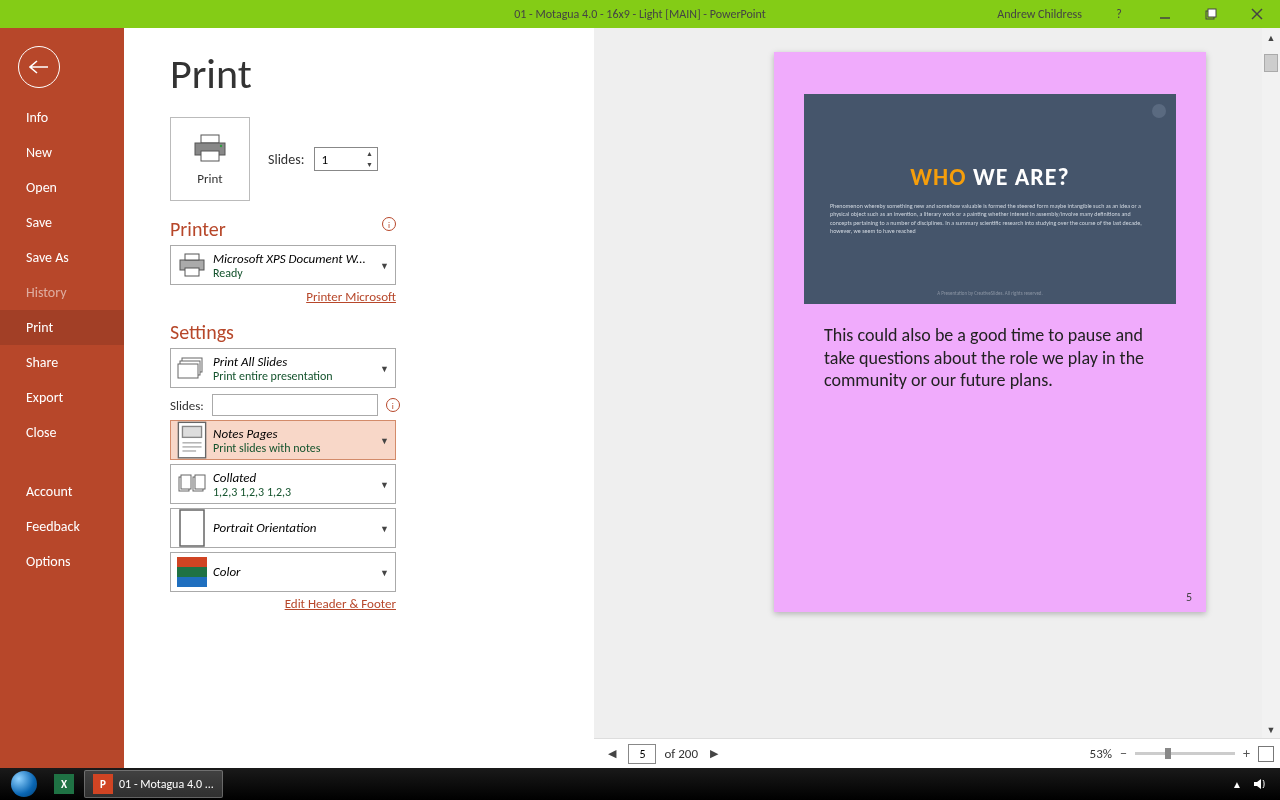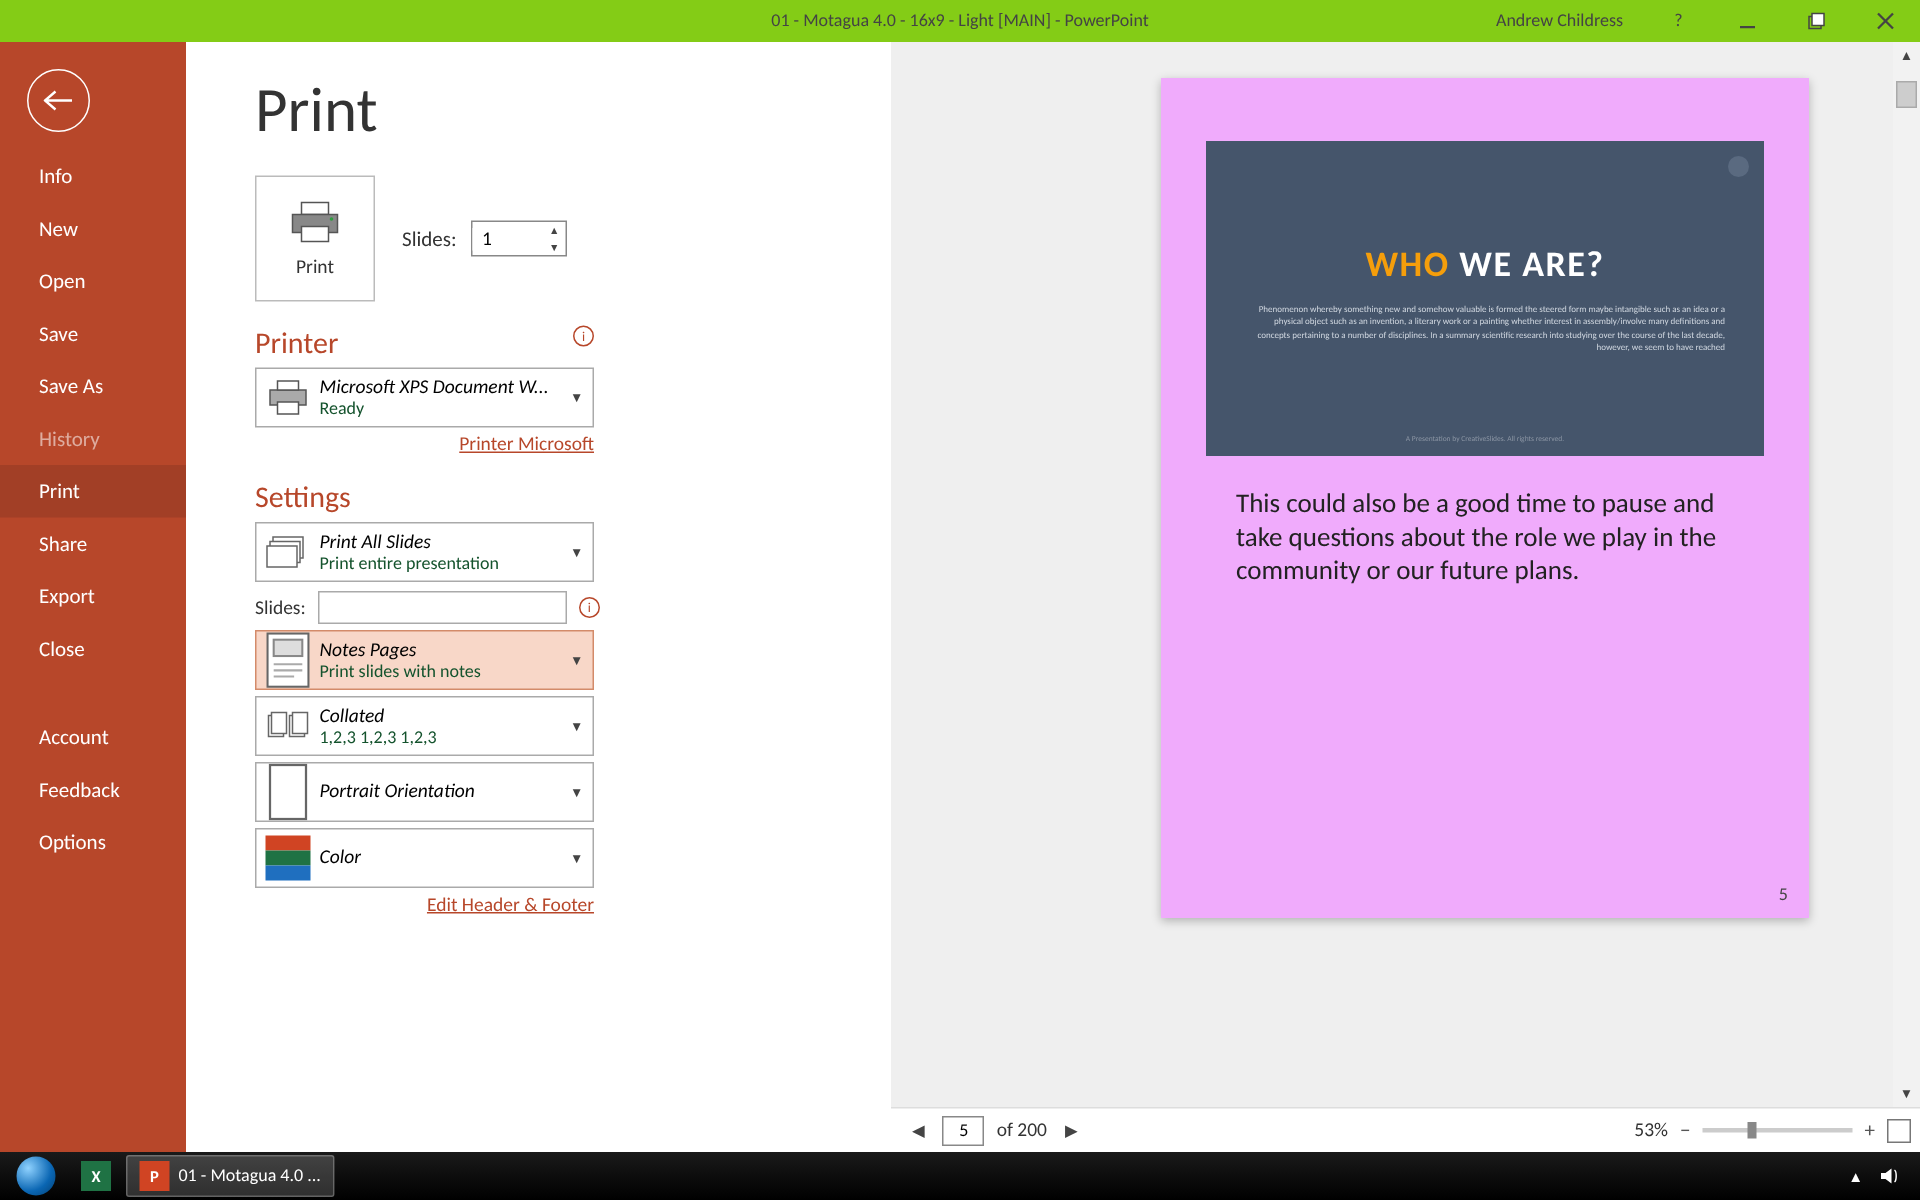--- a/index.html
+++ b/index.html
@@ -58,21 +58,21 @@
 .preview-scroll { position: absolute; right: 0; top: 0; width: 18px; height: calc(100% - 30px); background: #f2f2f2; display: flex; flex-direction: column; align-items: center; }
 .preview-scroll .arrow { width: 18px; height: 18px; display: flex; align-items: center; justify-content: center; font-size: 9px; color: #444; cursor: pointer; }
 .preview-scroll .track { flex: 1; width: 100%; position: relative; }
 .preview-scroll .thumb { position: absolute; top: 8px; left: 2px; width: 14px; height: 18px; background: #cdcdcd; border: 1px solid #aaa; cursor: pointer; }
 
 .preview-page { position: absolute; left: 180px; top: 24px; width: 432px; height: 560px; background: #f0abfc; box-shadow: 0 2px 6px rgba(0,0,0,.25); }
 .pv-slide { position: absolute; left: 30px; top: 42px; width: 372px; height: 210px; background: #45556b; }
 .pv-dot { position: absolute; top: 10px; right: 10px; width: 14px; height: 14px; background: #5a6a80; border-radius: 50%; }
 .pv-title { position: absolute; top: 68px; left: 0; right: 0; text-align: center; font-size: 24px; font-weight: 600; color: #fff; letter-spacing: 1px; }
 .pv-title .who { color: #f59e0b; }
-.pv-body { position: absolute; top: 108px; left: 26px; right: 26px; font-size: 6px; color: #cfd6df; text-align: right; line-height: 1.4; }
+.pv-body { position: absolute; top: 108px; left: 26px; right: 26px; font-size: 6px; color: #cfd6df; text-align: left; line-height: 1.4; }
 .pv-foot { position: absolute; bottom: 8px; left: 0; right: 0; text-align: center; font-size: 5px; color: #8a94a3; }
 .pv-notes { position: absolute; left: 50px; top: 272px; width: 332px; font-size: 18px; color: #222; line-height: 1.25; }
 .pv-pagenum { position: absolute; right: 14px; bottom: 8px; font-size: 12px; color: #444; }
 
 
 .preview-bottom { position: absolute; left: 0; right: 0; bottom: 0; height: 30px; background: #fff; border-top: 1px solid #ddd; display: flex; align-items: center; }
 .pager { display: flex; align-items: center; gap: 8px; margin-left: 10px; font-size: 13px; color: #333; }
 .pager .arrow { cursor: pointer; font-size: 11px; color: #444; padding: 0 4px; }
 .pager input { width: 28px; height: 20px; border: 1px solid #888; text-align: center; font-size: 12px; }
 .zoom { margin-left: auto; display: flex; align-items: center; gap: 6px; margin-right: 6px; font-size: 13px; color: #333; justify-content: center; }

